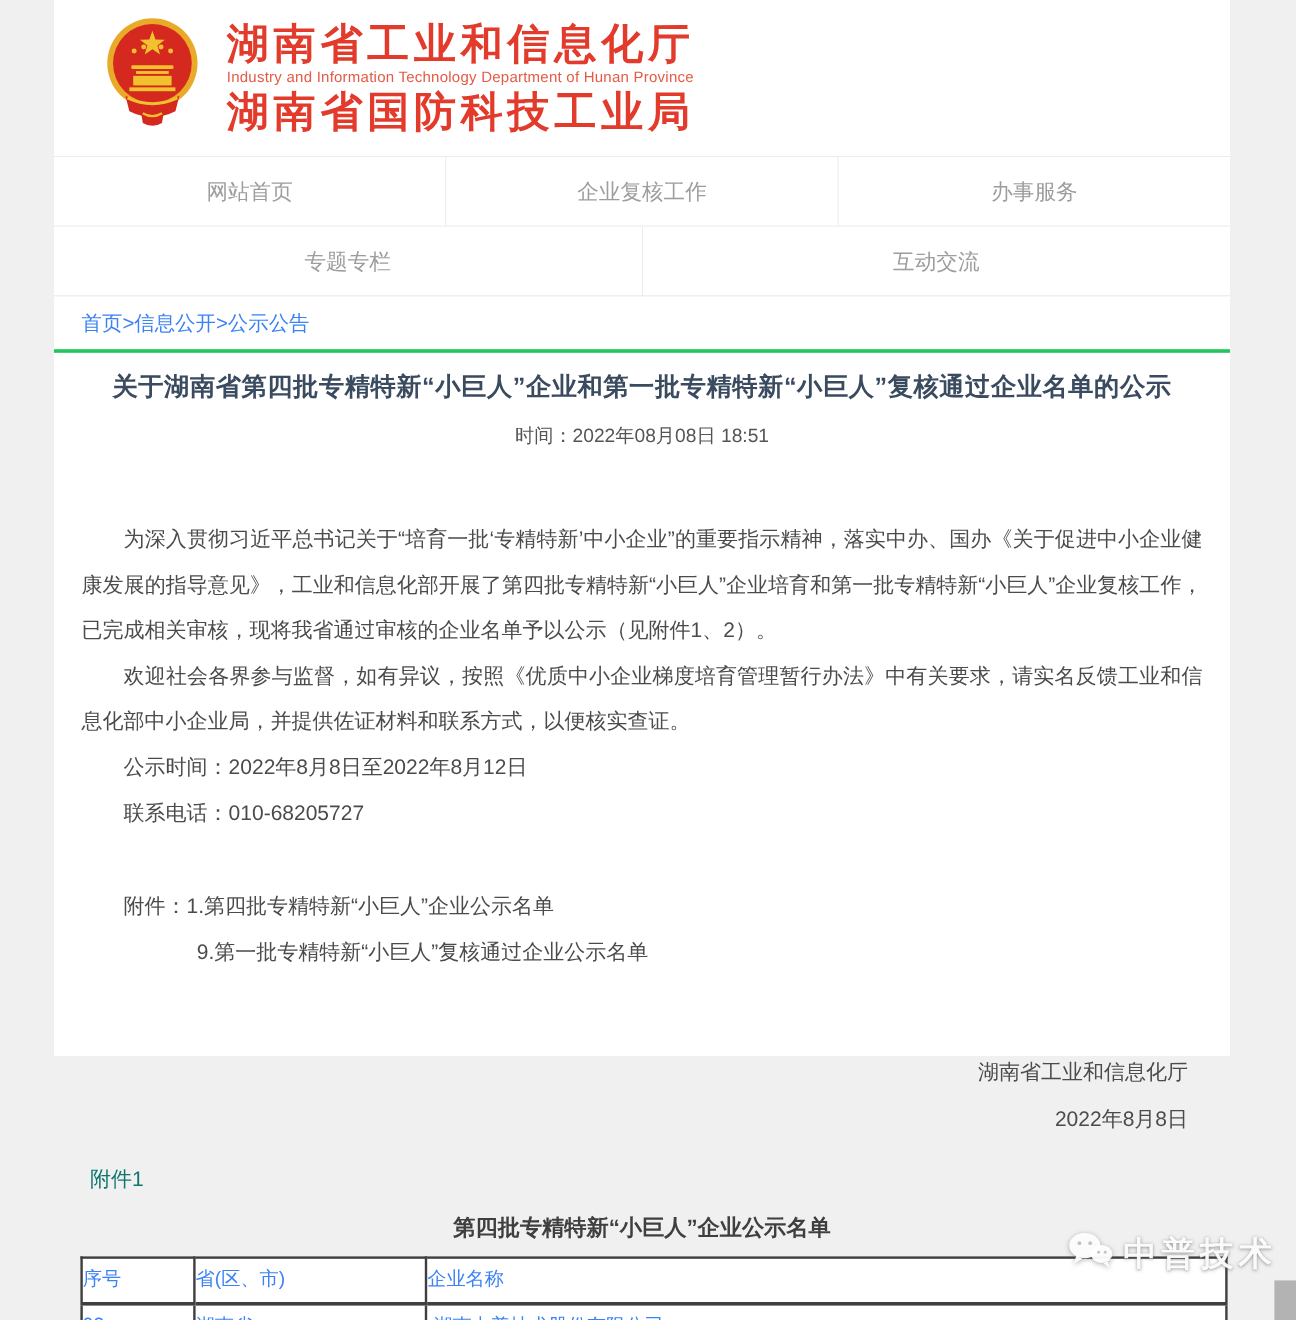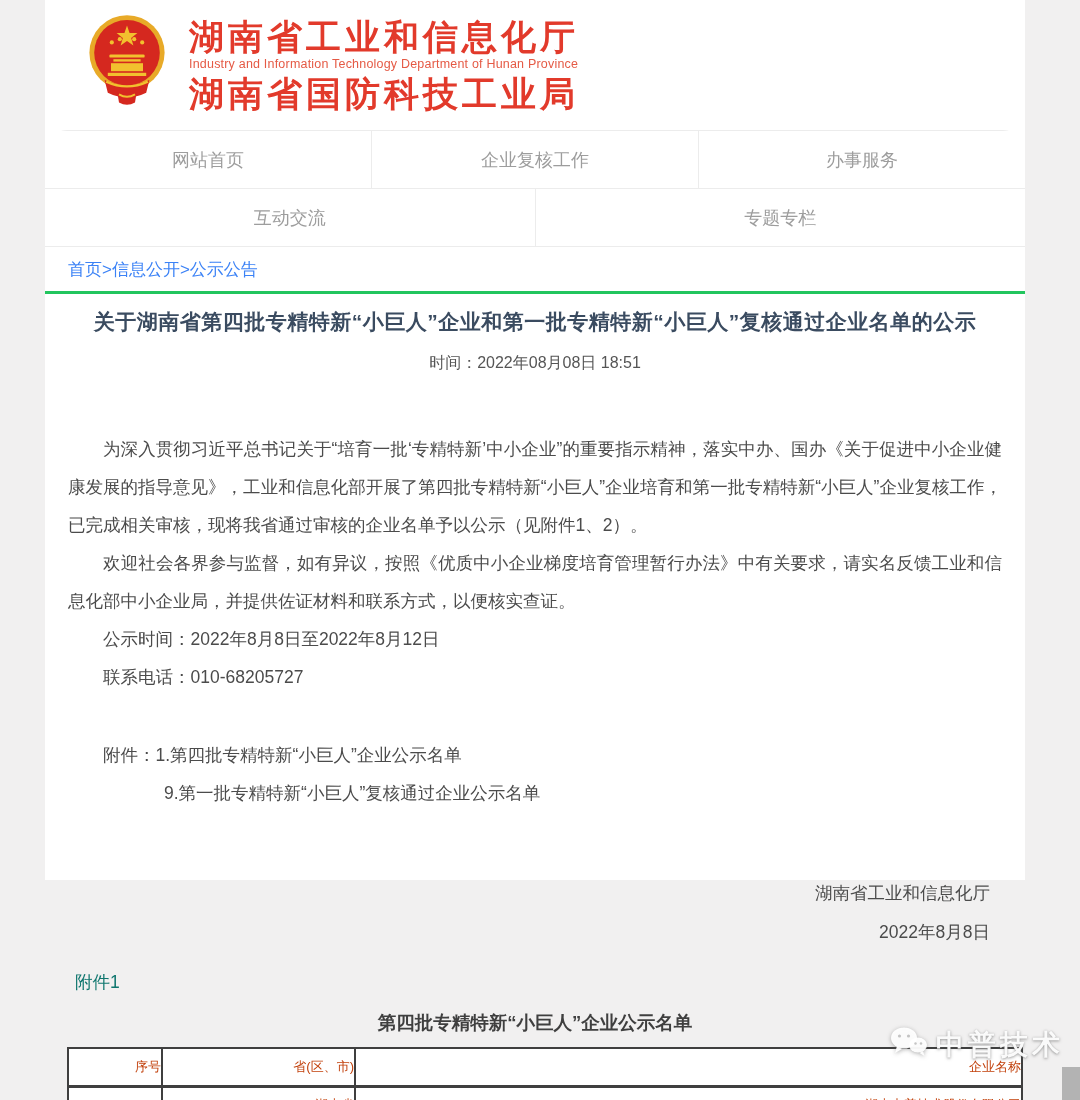--- a/index.html
+++ b/index.html
@@ -36,21 +36,21 @@
   }
   .org-en {
     color: #e55a45;
     font-size: 12.5px;
     margin: 4px 0 5px 0;
     white-space: nowrap;
     letter-spacing: 0.2px;
   }
 
   
-  .nav { border-top: 1px solid #ececec; border-radius: 22px; }
+  .nav { border-top: 1px solid #ececec; }
   .nav-row { display: flex; }
   .nav-cell {
     height: 58px;
     display: flex; align-items: center; justify-content: center;
     border-right: 1px solid #ececec;
     border-bottom: 1px solid #ececec;
     color: #9d9d9d;
     font-size: 18px;
     cursor: pointer;
     background: #ffffff;
@@ -114,24 +114,24 @@
   }
   table.roster {
     margin-left: 22px;
     margin-top: 12px;
     width: 956px;
     border-collapse: collapse;
     table-layout: fixed;
   }
   table.roster th, table.roster td {
     border: 2px solid #3f3f3f;
-    font-size: 13px;
-    color: #c2410c;
+    font-size: 16px;
+    color: #3b82f6;
     font-weight: normal;
-    text-align: right;
+    text-align: left;
     height: 38px;
     background: #ffffff;
   }
   table.roster th { border-bottom-width: 3px; }
   .col-idx { width: 94px; }
   .col-prov { width: 193px; }
   td.company { text-align: left; padding-left: 5px; }
 
   
   .watermark {
@@ -191,22 +191,22 @@
     </div>
   </div>
 
   <div class="nav">
     <div class="nav-row nav-row-1">
       <div class="nav-cell">网站首页</div>
       <div class="nav-cell">企业复核工作</div>
       <div class="nav-cell">办事服务</div>
     </div>
     <div class="nav-row nav-row-2">
+      <div class="nav-cell">专题专栏</div>
       <div class="nav-cell">互动交流</div>
-      <div class="nav-cell">专题专栏</div>
     </div>
   </div>
 
   <div class="breadcrumb">首页&gt;信息公开&gt;公示公告</div>
 
   <div>
     <div class="article-title">关于湖南省第四批专精特新“小巨人”企业和第一批专精特新“小巨人”复核通过企业名单的公示</div>
     <div class="article-time">时间：2022年08月08日 18:51</div>
 
     <div class="article-body">

